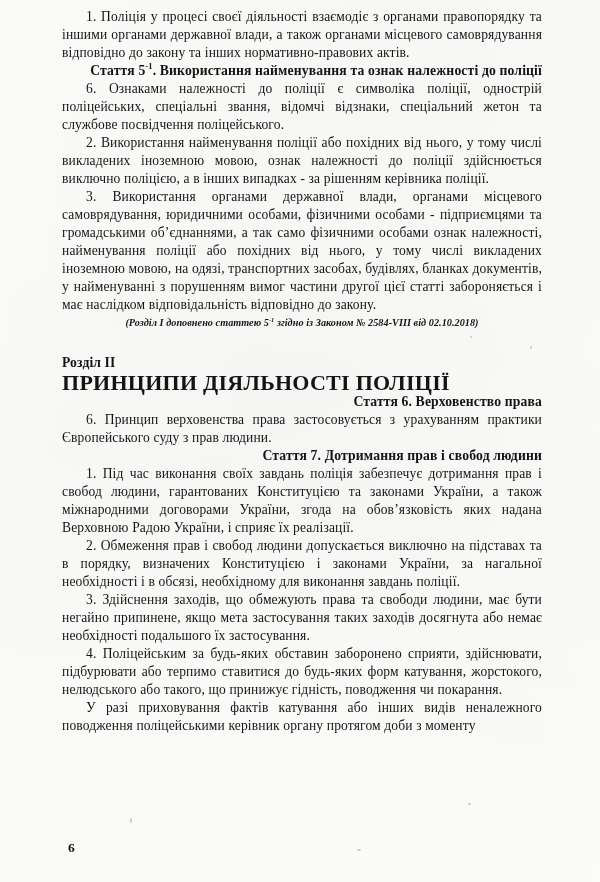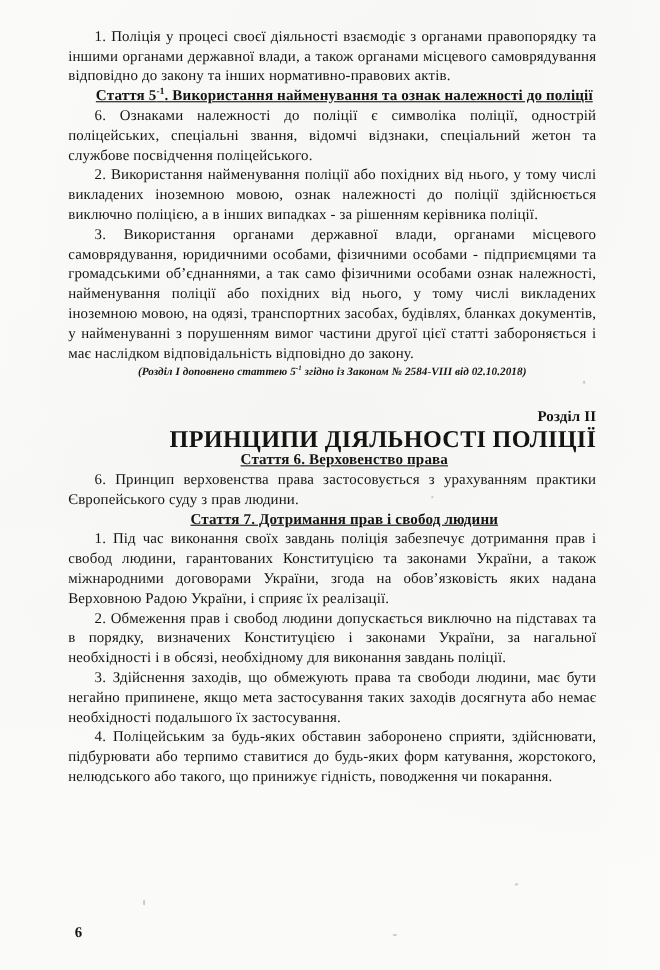--- a/index.html
+++ b/index.html
@@ -13,21 +13,21 @@
     color: #141414;
   }
   .page {
     position: relative;
     width: 600px;
     height: 882px;
     margin: 0 auto;
     background: #fdfdfc;
     overflow: hidden;
     box-sizing: border-box;
-    padding: 24px 58px 0 62px;
+    padding: 8px 58px 0 62px;
     
     background-image:
       radial-gradient(circle at 12% 8%, rgba(0,0,0,0.012) 0 40%, rgba(0,0,0,0) 70%),
       radial-gradient(circle at 88% 30%, rgba(0,0,0,0.010) 0 35%, rgba(0,0,0,0) 70%),
       radial-gradient(circle at 40% 92%, rgba(0,0,0,0.012) 0 35%, rgba(0,0,0,0) 70%);
   }
   .body-text {
     font-size: 13.55px;
     line-height: 18.0px;
     text-align: justify;
@@ -36,37 +36,36 @@
   }
   .para {
     margin: 0;
     text-indent: 24px;
     text-align: justify;
   }
   .article-head {
     margin: 0;
     font-weight: bold;
     text-indent: 22px;
-    text-align: center;
+    text-align: right;
     font-size: 13.7px;
     line-height: 18.0px;
-    text-decoration: underline;
   }
   .amend-note {
     margin: 1px 0 0 0;
     font-style: italic;
     font-weight: bold;
     font-size: 10.2px;
     line-height: 15px;
     text-align: center;
     letter-spacing: 0.005em;
   }
   .section-block {
     margin-top: 24px;
-    text-align: right;
+    text-align: left;
   }
   .section-num {
     margin: 0;
     font-weight: bold;
     font-size: 13.6px;
     line-height: 18px;
   }
   .section-title {
     margin: 0;
     font-weight: bold;
@@ -135,18 +134,19 @@
 
     <p class="para">1. Під час виконання своїх завдань поліція забезпечує дотримання прав і свобод людини, гарантованих Конституцією та законами України, а також міжнародними договорами України, згода на обов’язковість яких надана Верховною Радою України, і сприяє їх реалізації.</p>
 
     <p class="para">2. Обмеження прав і свобод людини допускається виключно на підставах та в порядку, визначених Конституцією і законами України, за нагальної необхідності і в обсязі, необхідному для виконання завдань поліції.</p>
 
     <p class="para">3. Здійснення заходів, що обмежують права та свободи людини, має бути негайно припинене, якщо мета застосування таких заходів досягнута або немає необхідності подальшого їх застосування.</p>
 
     <p class="para">4. Поліцейським за будь-яких обставин заборонено сприяти, здійснювати, підбурювати або терпимо ставитися до будь-яких форм катування, жорстокого, нелюдського або такого, що принижує гідність, поводження чи покарання.</p>
 
 
+    <p class="para">У разі приховування фактів катування або інших видів неналежного поводження поліцейськими керівник органу протягом доби з моменту</p>
 
   </div>
 
   <div class="page-number">6</div>
 
 </div>
 
 </body></html>

